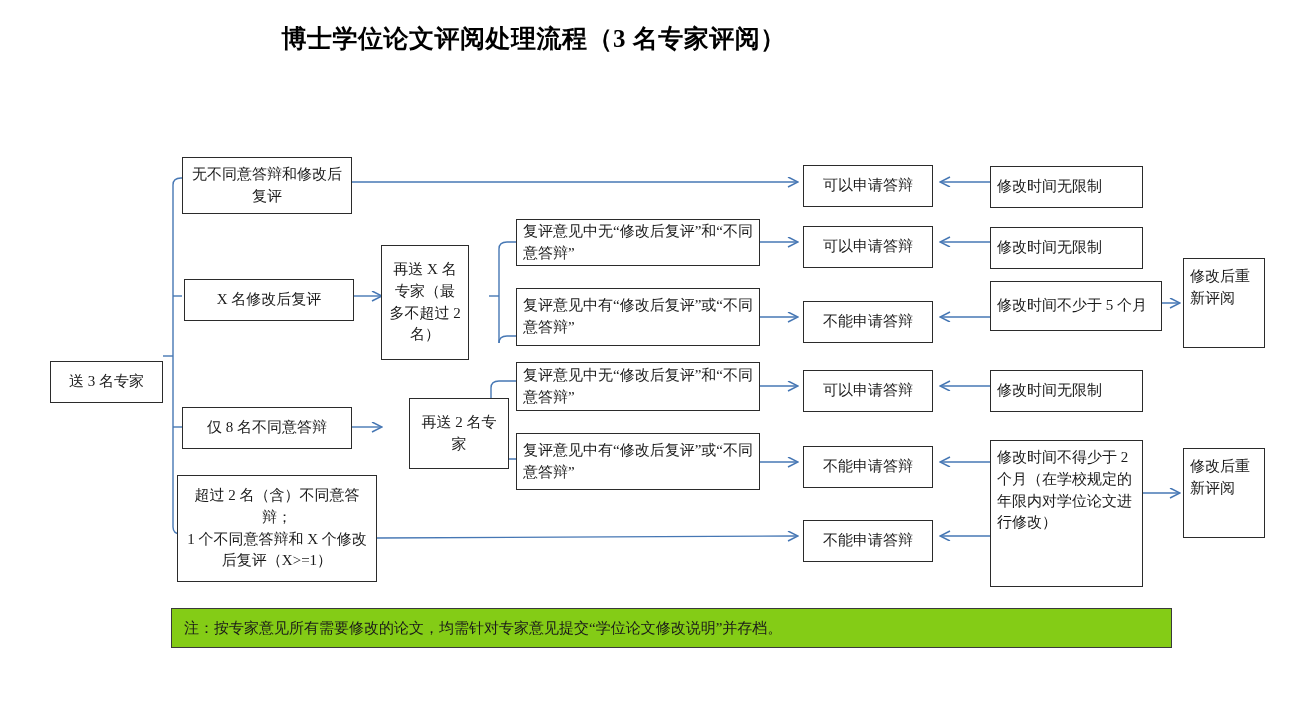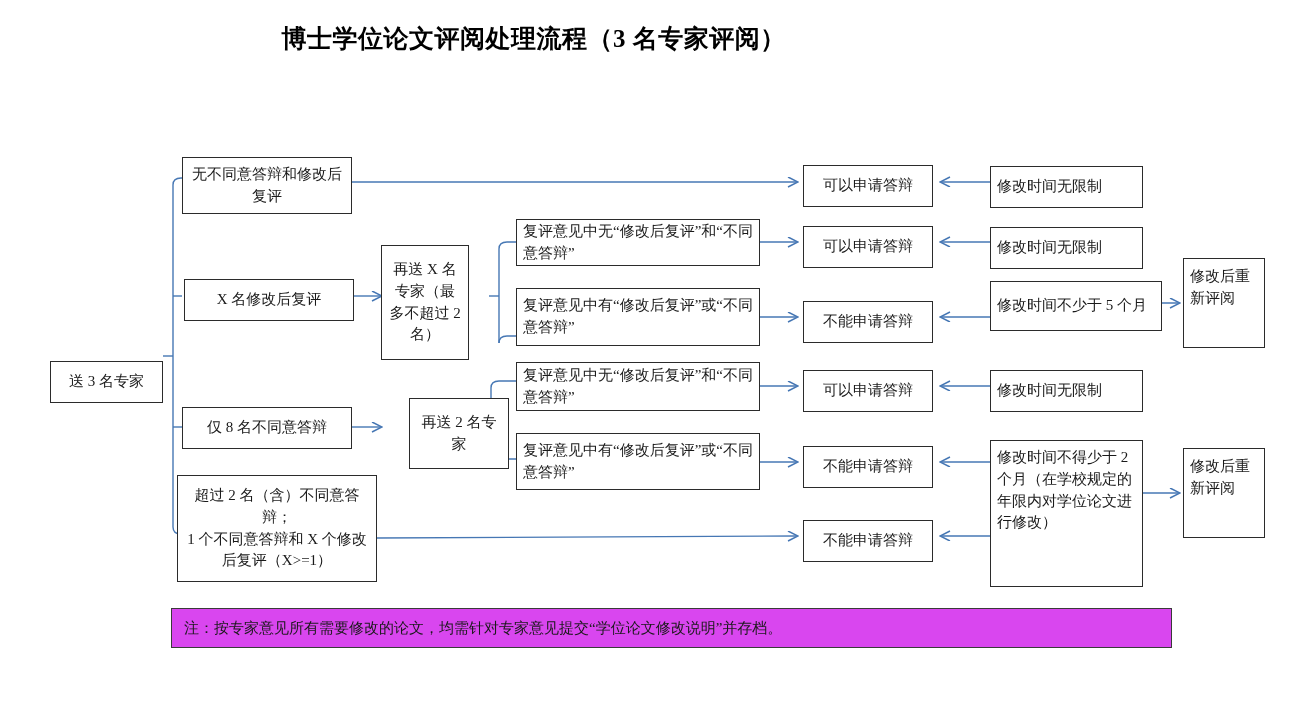--- a/index.html
+++ b/index.html
@@ -42,21 +42,21 @@
     z-index: 3;
     padding: 20px 6px;
   }
   .node.center { justify-content: center; text-align: center; }
   .node.left   { justify-content: flex-start; text-align: left; }
   .node .txt { display: block; width: 100%; }
   .note {
     position: absolute;
     box-sizing: border-box;
     border: 1.1px solid #3a3a3a;
-    background: #d946ef;
+    background: #84cc16;
     display: flex;
     align-items: center;
     font-size: 15px;
     color: #1a1a1a;
     padding: 2px 12px;
     z-index: 3;
   }
   #wires {
     position: absolute;
     left: 0; top: 0;

